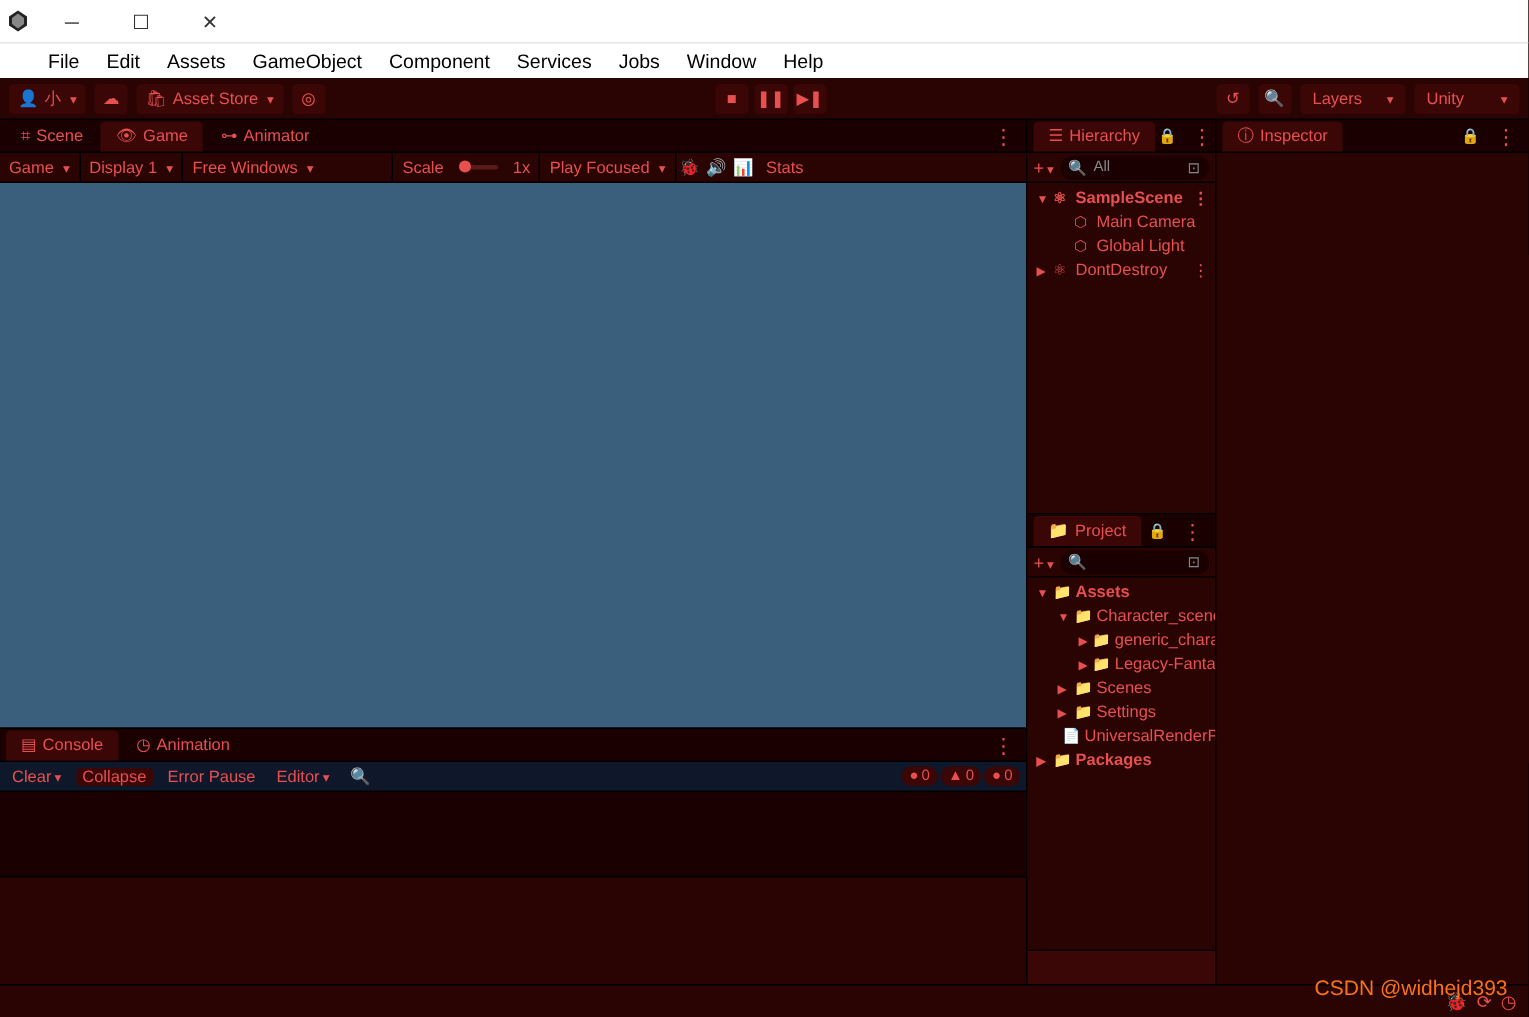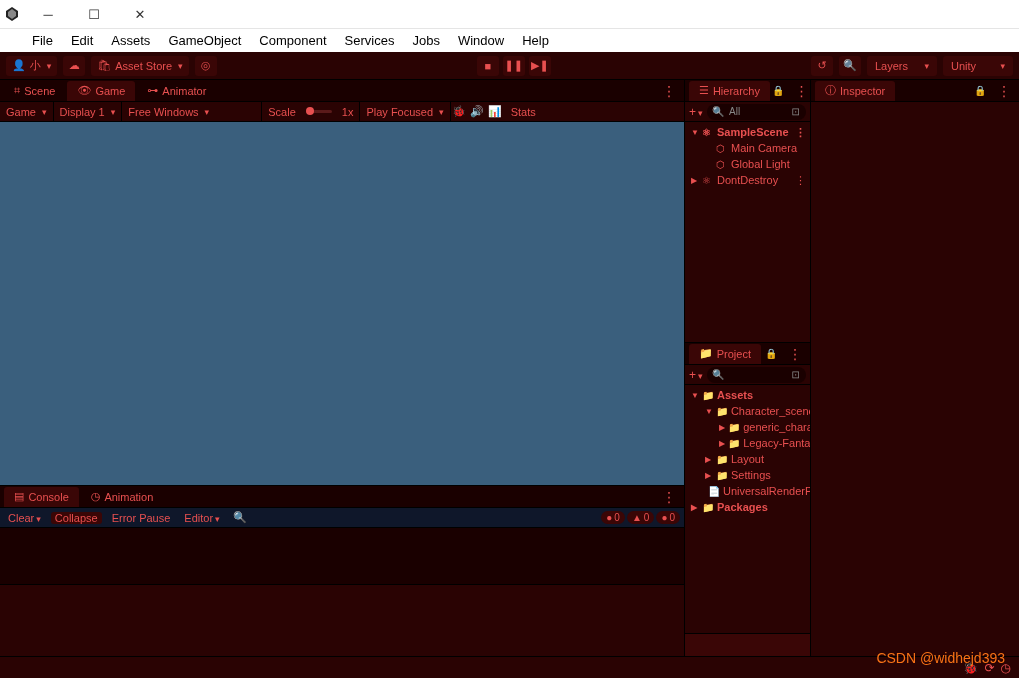--- a/index.html
+++ b/index.html
@@ -311,21 +311,21 @@
               <span>generic_character</span>
             </div>
             <div class="node" style="padding-left: 34px;">
               <span class="arr">▶</span>
               <span class="ic">📁</span>
               <span>Legacy-Fantasy</span>
             </div>
             <div class="node" style="padding-left: 20px;">
               <span class="arr">▶</span>
               <span class="ic">📁</span>
-              <span>Layout</span>
+              <span>Scenes</span>
             </div>
             <div class="node" style="padding-left: 20px;">
               <span class="arr">▶</span>
               <span class="ic">📁</span>
               <span>Settings</span>
             </div>
             <div class="node" style="padding-left: 20px;">
               <span class="arr"></span>
               <span class="ic">📄</span>
               <span>UniversalRenderPipeline</span>

